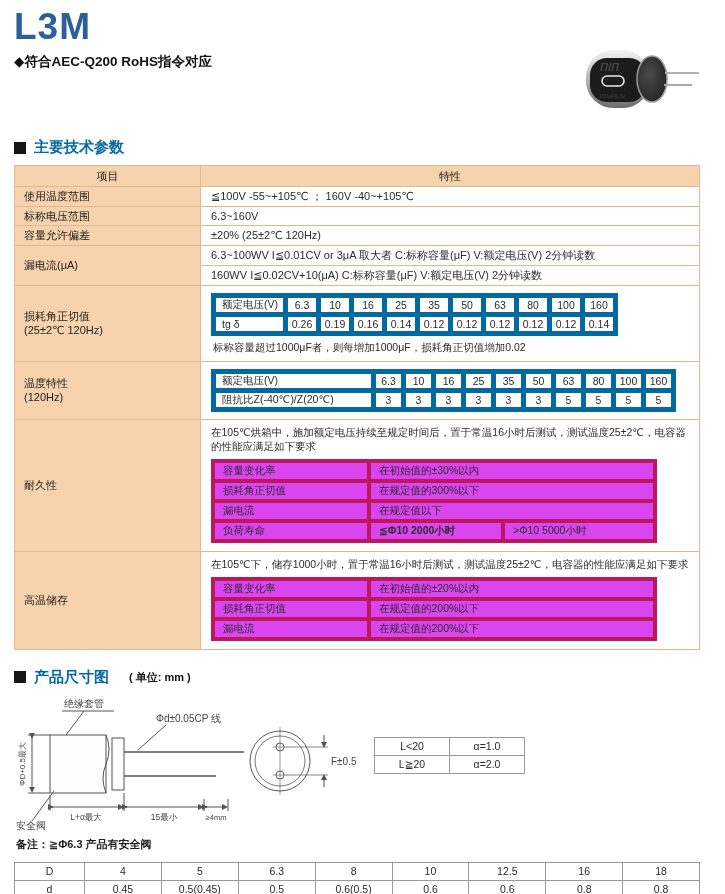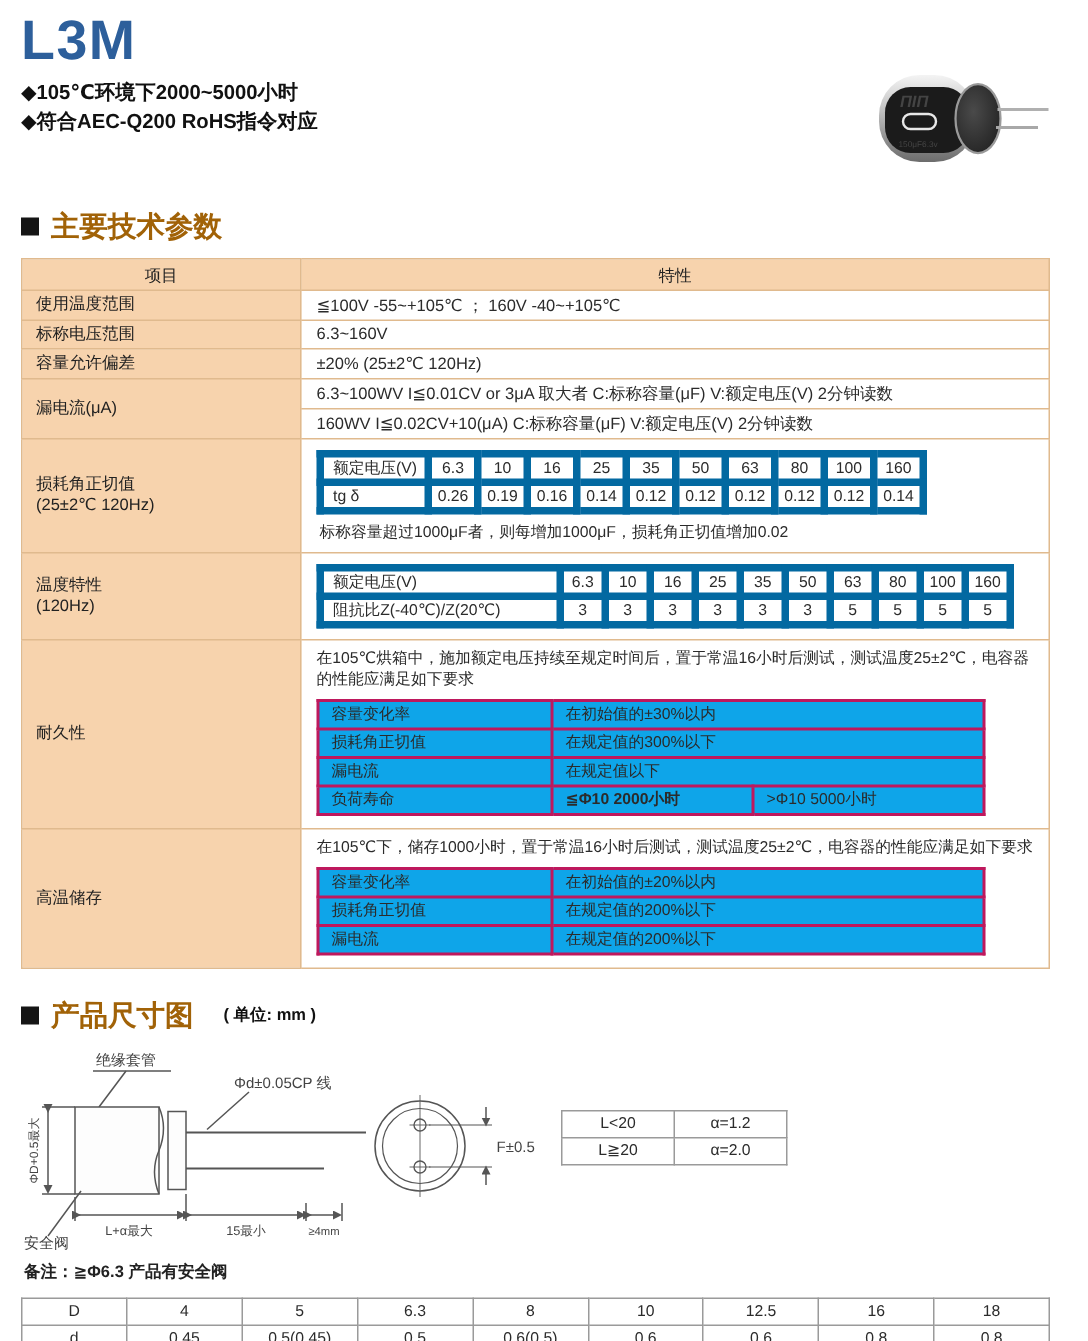--- a/index.html
+++ b/index.html
@@ -29,21 +29,21 @@
   .feature-line {
     font-size: 13.5px;
     font-weight: 600;
     color: #111;
     line-height: 1.45;
   }
   .cap-photo { position: absolute; right: 8px; top: 30px; }
   
   .sec { display: flex; align-items: center; gap: 8px; margin: 12px 0 8px 0; }
   .sq { width: 12px; height: 12px; background: #151515; flex: 0 0 auto; }
-  .sec-title { font-size: 19px; font-weight: 800; color: #a16207; }
+  .sec-title { font-size: 15px; font-weight: 800; color: #0369a1; }
   .unit-note { font-size: 11px; font-weight: 700; color: #111; margin-left: 12px; }
   
   table { border-collapse: collapse; }
   .tech { width: 686px; font-size: 11px; table-layout: fixed; }
   .tech th, .tech td { border: 1px solid #e0ba8e; }
   .tech th {
     background: #f7d3ad; font-weight: 400; height: 21px;
     font-size: 11px; color: #222;
   }
   .tech .col-item { width: 186px; }
@@ -58,21 +58,21 @@
   .mini { font-size: 10.5px; margin: 3px 0 2px 0; }
   .mini td { border: 5px solid #0369a1; height: 19px; text-align: center; padding: 0 3px; background:#fff; }
   .mini td.l { text-align: left; padding-left: 6px; }
   .mini .w-lbl  { width: 72px; }
   .mini .w-num  { width: 33px; }
   .mini2 .w-lbl { width: 160px; }
   .mini2 .w-num { width: 30px; }
   .note-line { font-size: 10.5px; padding: 3px 0 1px 2px; }
   
   .kv { width: 446px; font-size: 10.5px; margin: 3px 0 3px 0; }
-  .kv td { border: 2px solid #be185d; height: 19px; padding: 1px 8px; text-align: left; background:#0ea5e9;margin-top:12px; }
+  .kv td { border: 4px solid #be185d; height: 19px; padding: 1px 8px; text-align: left; background:#d946ef;margin-top:12px; }
   .kv .c1 { width: 156px; }
   .kv .c2 { width: 134px; font-weight: bold; }
   
   .dim-row { display: flex; align-items: flex-start; }
   .alpha-tbl { margin: 42px 0 0 12px; font-size: 10.5px; }
   .alpha-tbl td { border: 1px solid #9a9a9a; width: 75px; height: 18px; text-align: center; }
   .remark { font-size: 11px; font-weight: 600; color: #222; margin: 4px 0 10px 2px; }
   
   .ddf { width: 686px; font-size: 10.5px; table-layout: fixed; }
   .ddf td { border: 1px solid #9a9a9a; height: 18px; text-align: center; }
@@ -80,21 +80,20 @@
   svg text { fill: #444; }
 </style>
 </head>
 <body>
 
 <div class="page">
 
   <div class="hdr">
     <div class="product-title">L3M</div>
     <div class="features">
-      <div class="feature-line">◆105℃环境下2000~5000小时</div>
       <div class="feature-line">◆符合AEC-Q200  RoHS指令对应</div>
     </div>
 
     <svg class="cap-photo" width="122" height="82" viewBox="0 0 122 82">
       <defs>
         <linearGradient id="gShell" x1="0" y1="0" x2="0" y2="1">
           <stop offset="0" stop-color="#f4f4f4"></stop>
             <stop offset="0.35" stop-color="#c9c9c9"></stop>
           <stop offset="0.75" stop-color="#8e8e8e"></stop>
             <stop offset="1" stop-color="#6c6c6c"></stop>
@@ -340,21 +339,21 @@
       <text x="150" y="125" font-size="8.5" text-anchor="middle">15最小</text>
       <text x="202" y="125" font-size="7.5" text-anchor="middle">≥4mm</text>
       <text x="2" y="134" font-size="10">安全阀</text>
       <text x="317" y="70" font-size="10">F±0.5</text>
     </svg>
 
     <table class="alpha-tbl">
       <tbody>
           <tr>
         <td>L&lt;20</td>
-        <td>α=1.2</td>
+        <td>α=1.0</td>
       </tr>
       <tr>
         <td>L≧20</td>
         <td>α=2.0</td>
       </tr>
     </tbody>
       </table>
   </div>
 
   <div class="remark">备注：≧Φ6.3 产品有安全阀</div>

